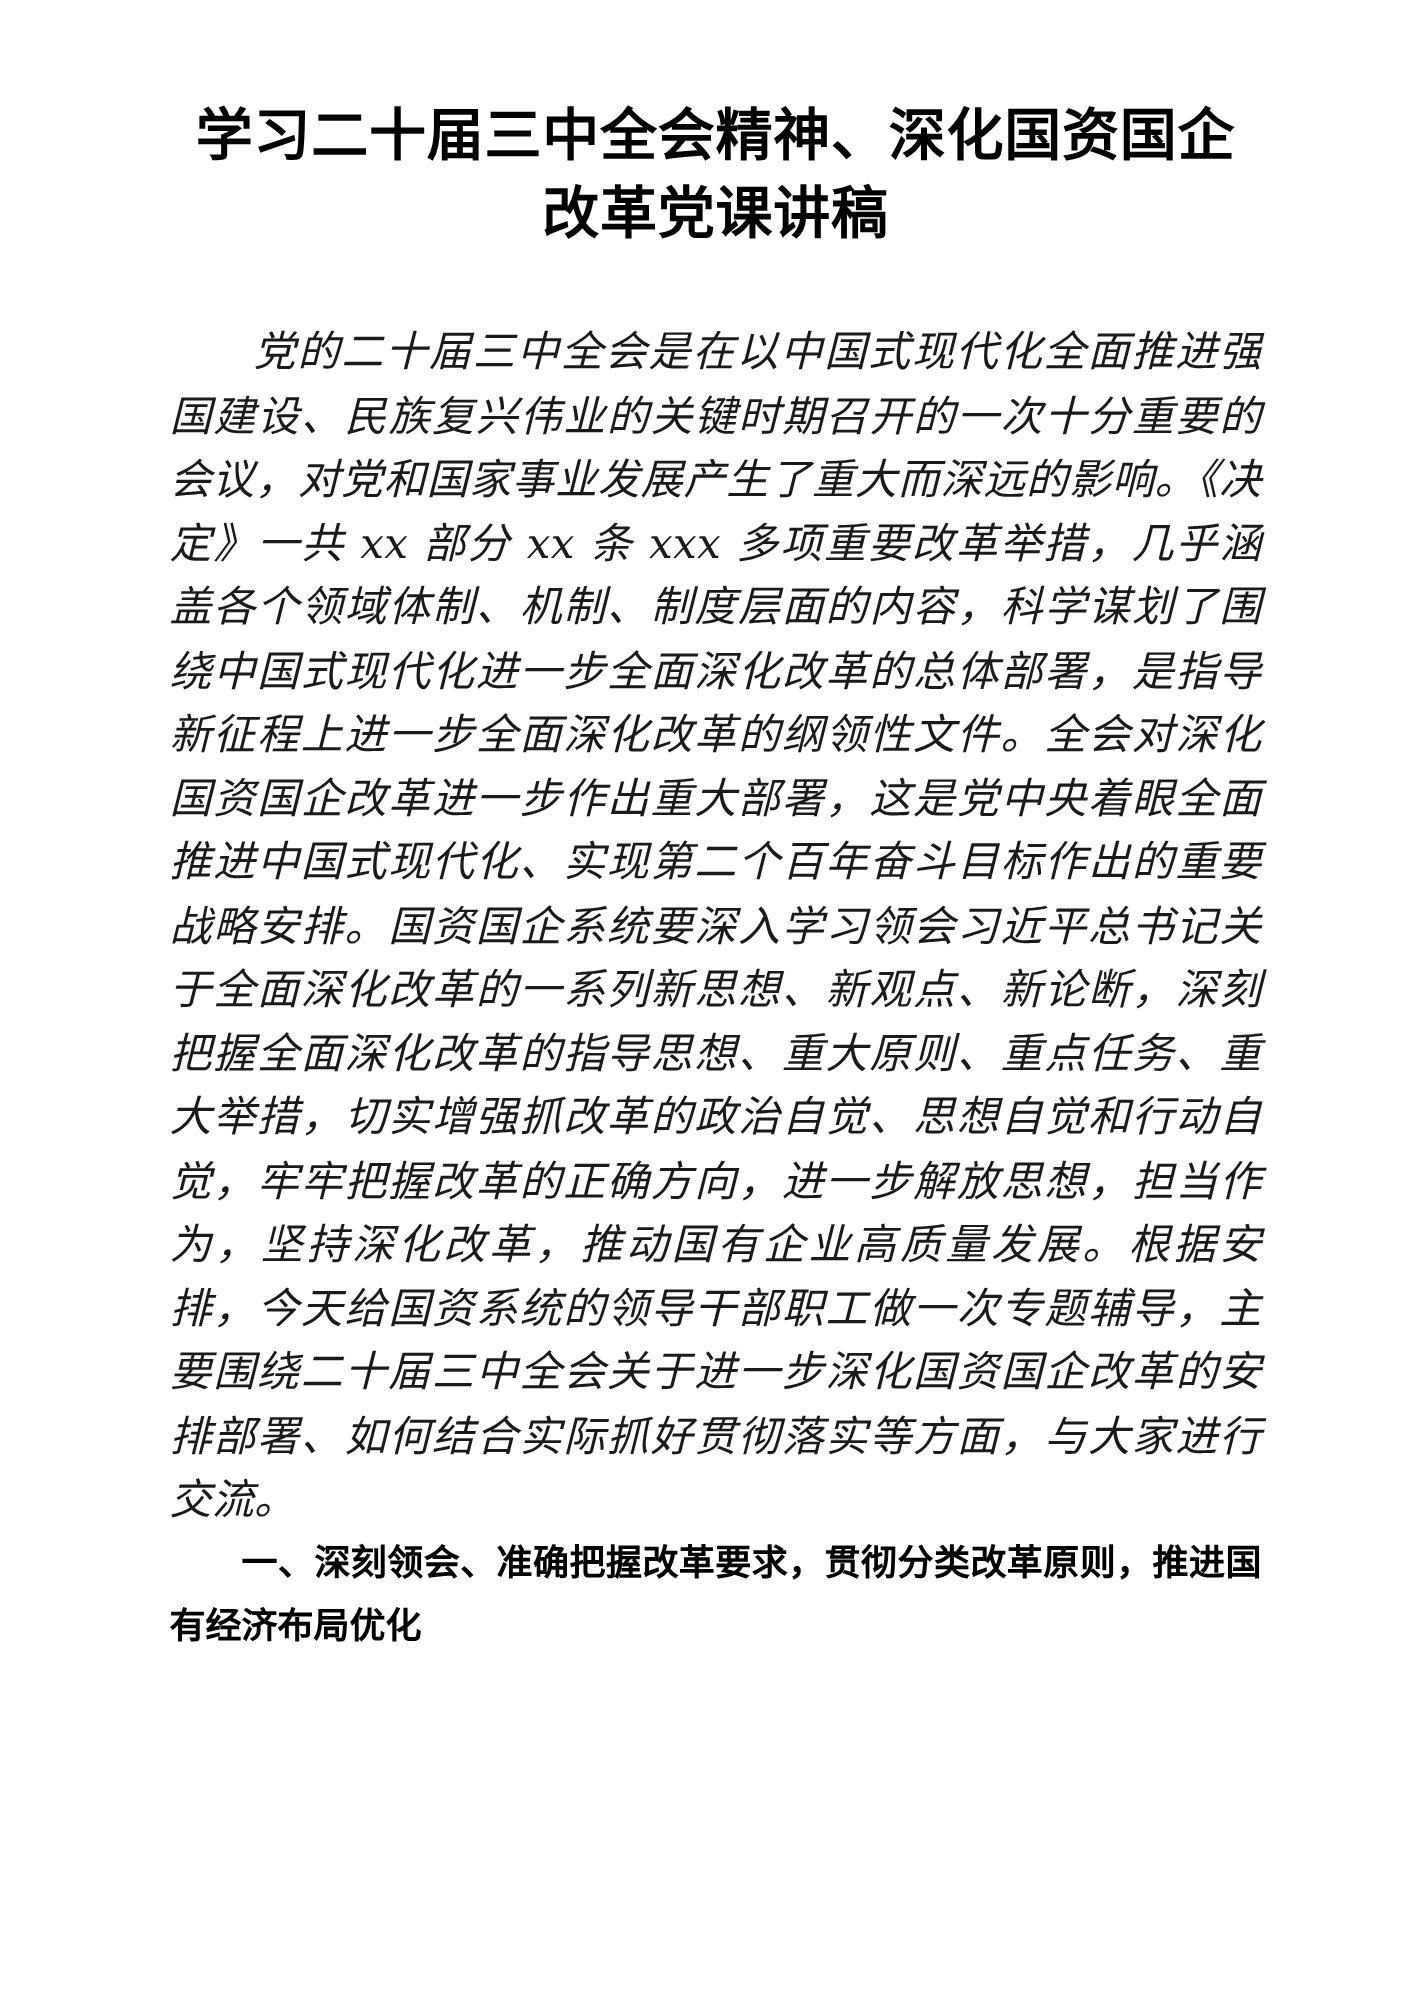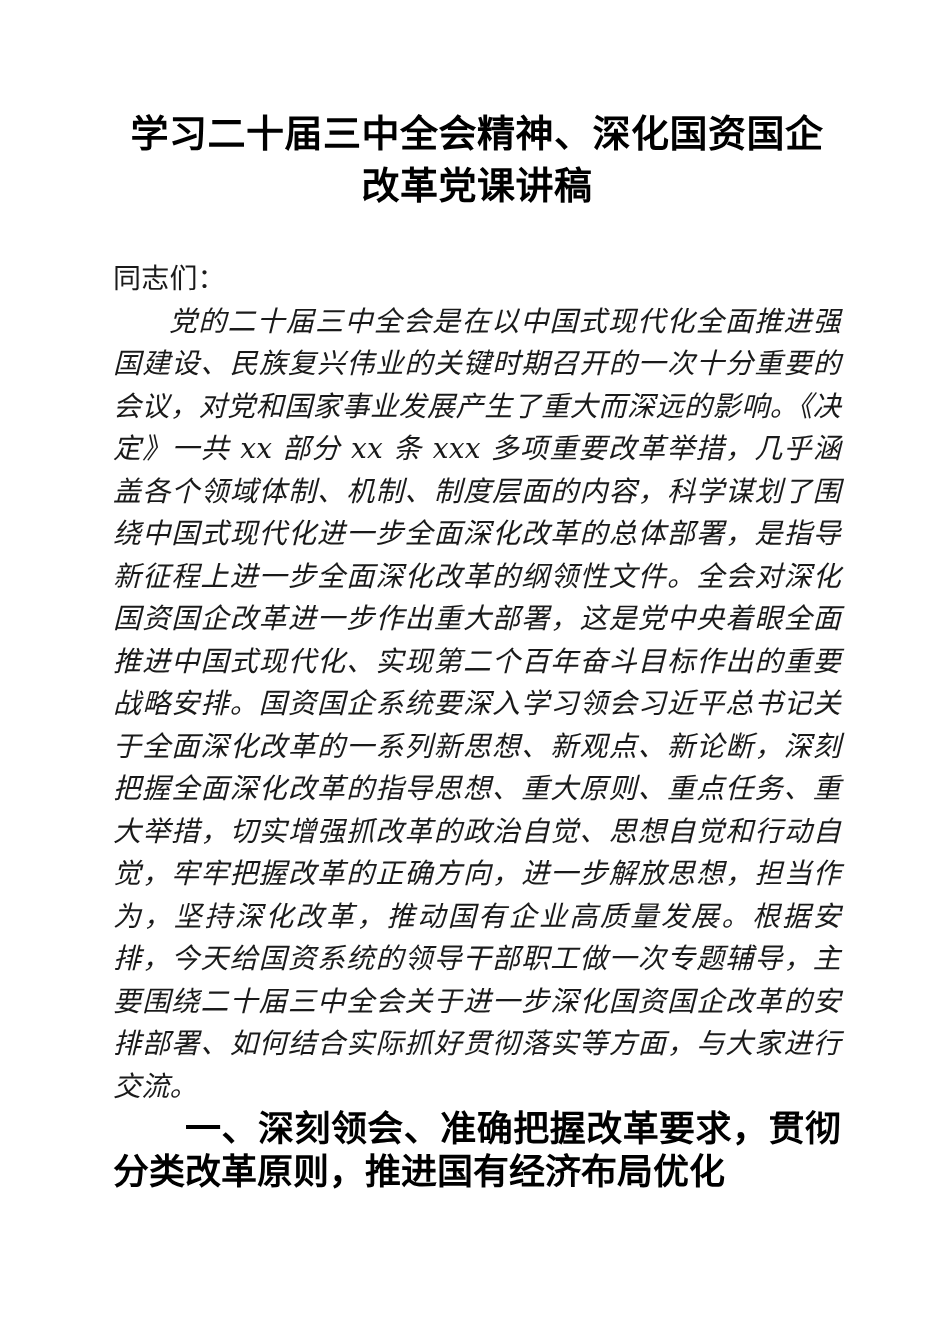--- a/index.html
+++ b/index.html
@@ -28,21 +28,21 @@
 
   
   .doc-title {
     font-family: "DejaVu Serif", "Liberation Serif", serif;
     font-weight: bold;
     font-size: 38px;
     line-height: 52px;
     color: #000000;
     text-align: center;
     margin: 0;
-    padding-top: 108px;
+    padding-top: 64px;
     letter-spacing: 0.5px;
     word-break: break-all;
   }
 
   
   .body-block {
     margin-top: 46px;
   }
 
   p.para {
@@ -63,41 +63,40 @@
   }
 
   p.para + p.para {
     margin-top: 0;
   }
 
   
   p.section-heading {
     font-family: "Liberation Sans", "DejaVu Sans", sans-serif;
     font-weight: bold;
-    font-size: 36px;
+    font-size: 24px;
     line-height: 42.5px;
     color: #000000;
     margin: 0;
     text-indent: 2em;
     text-align: justify;
     text-justify: inter-ideograph;
     word-break: break-all;
   }
 </style>
 </head>
 <body>
 
 <div class="page">
   <div class="content">
 
     <h1 class="doc-title">学习二十届三中全会精神、深化国资国企改革党课讲稿</h1>
 
     <div class="body-block">
 
-      <p class="para">同志们：</p>
 
       <p class="para indent">党的二十届三中全会是在以中国式现代化全面推进强国建设、民族复兴伟业的关键时期召开的一次十分重要的会议，对党和国家事业发展产生了重大而深远的影响。《决定》一共 xx 部分 xx 条 xxx 多项重要改革举措，几乎涵盖各个领域体制、机制、制度层面的内容，科学谋划了围绕中国式现代化进一步全面深化改革的总体部署，是指导新征程上进一步全面深化改革的纲领性文件。全会对深化国资国企改革进一步作出重大部署，这是党中央着眼全面推进中国式现代化、实现第二个百年奋斗目标作出的重要战略安排。国资国企系统要深入学习领会习近平总书记关于全面深化改革的一系列新思想、新观点、新论断，深刻把握全面深化改革的指导思想、重大原则、重点任务、重大举措，切实增强抓改革的政治自觉、思想自觉和行动自觉，牢牢把握改革的正确方向，进一步解放思想，担当作为，坚持深化改革，推动国有企业高质量发展。根据安排，今天给国资系统的领导干部职工做一次专题辅导，主要围绕二十届三中全会关于进一步深化国资国企改革的安排部署、如何结合实际抓好贯彻落实等方面，与大家进行交流。</p>
 
       <p class="section-heading">一、深刻领会、准确把握改革要求，贯彻分类改革原则，推进国有经济布局优化</p>
 
     </div>
   </div>
 </div>
 
 </body></html>

